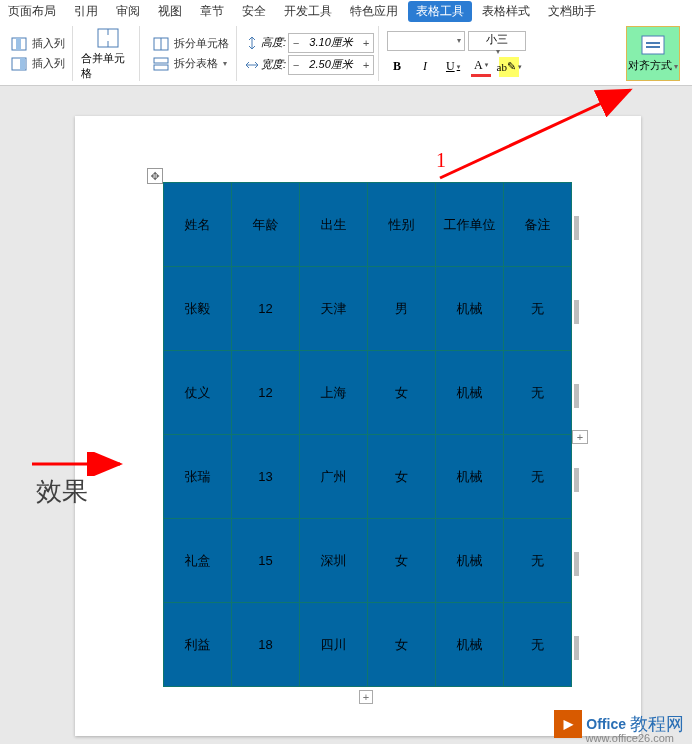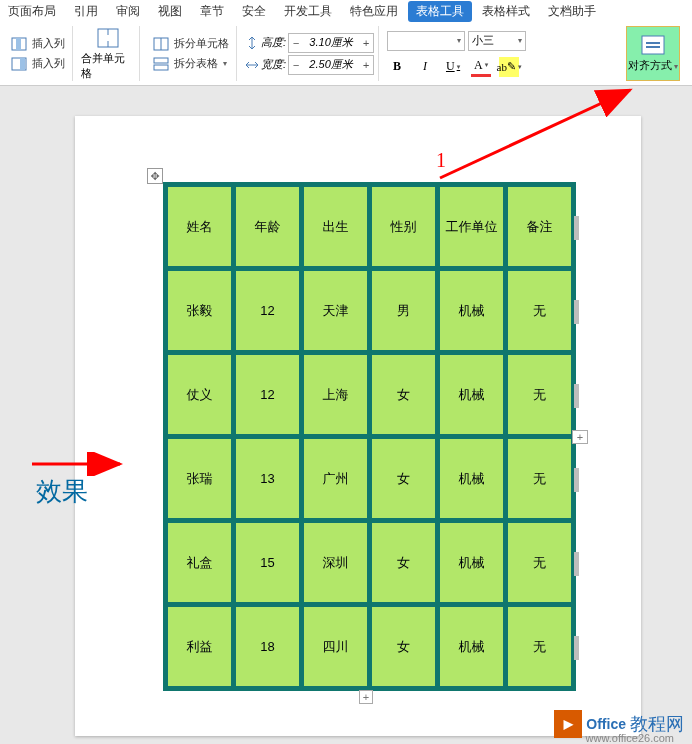--- a/index.html
+++ b/index.html
@@ -110,21 +110,21 @@
     .font-select {
       border:1px solid #bbb; background:#fff;
       height:20px; width:78px;
       display:flex; align-items:center; justify-content:flex-end;
       padding:0 3px; font-size:11px;
     }
     .font-size-select {
       border:1px solid #bbb; background:#fff;
       height:20px; width:58px;
       display:flex; align-items:center; justify-content:space-between;
-      padding:0 3px; font-size:11px;
+      padding:0 3px; font-size:11px;flex-direction:column;
     }
     .fmt-row {
       display:flex; gap:8px; align-items:center;
     }
     .fmt-btn {
       width:20px; height:20px;
       display:inline-flex; align-items:center; justify-content:center;
       cursor:pointer;
       font-family: "Times New Roman", serif;
     }
@@ -155,24 +155,24 @@
       display:flex; align-items:center; justify-content:center;
       font-size:11px; color:#666;
       cursor:move;
     }
     .data-table {
       position:absolute;
       left:88px; top:66px;
       border-collapse: collapse;
     }
     .data-table td {
-      border:5px solid #0f766e;
+      border:1px solid #0f766e;
       width:68px;
       height:84px;
-      background:#bef264;
+      background:#0369a1;
       text-align:center;
       vertical-align:middle;
       font-size:13px;
       position:relative;
     }
     .data-table td.selected::after {
       content:"";
       position:absolute; inset:0;
       background:rgba(0,60,180,.06);
     }
@@ -191,21 +191,21 @@
       display:flex; align-items:center; justify-content:center;
     }
     
     .arrow-svg { position:absolute; pointer-events:none; }
     .anno-1 {
       position:absolute;
       color:#ff0000; font-size:20px; font-family:"Times New Roman",serif;
     }
     .anno-effect {
       position:absolute;
-      color:#0369a1; font-size:26px;
+      color:#404040; font-size:26px;
     }
     
     .watermark {
       position:absolute;
       right:8px; bottom:6px;
       display:flex; align-items:center; gap:4px;
       font-family: Arial, sans-serif;
     }
     .wm-icon {
       width:28px; height:28px;

